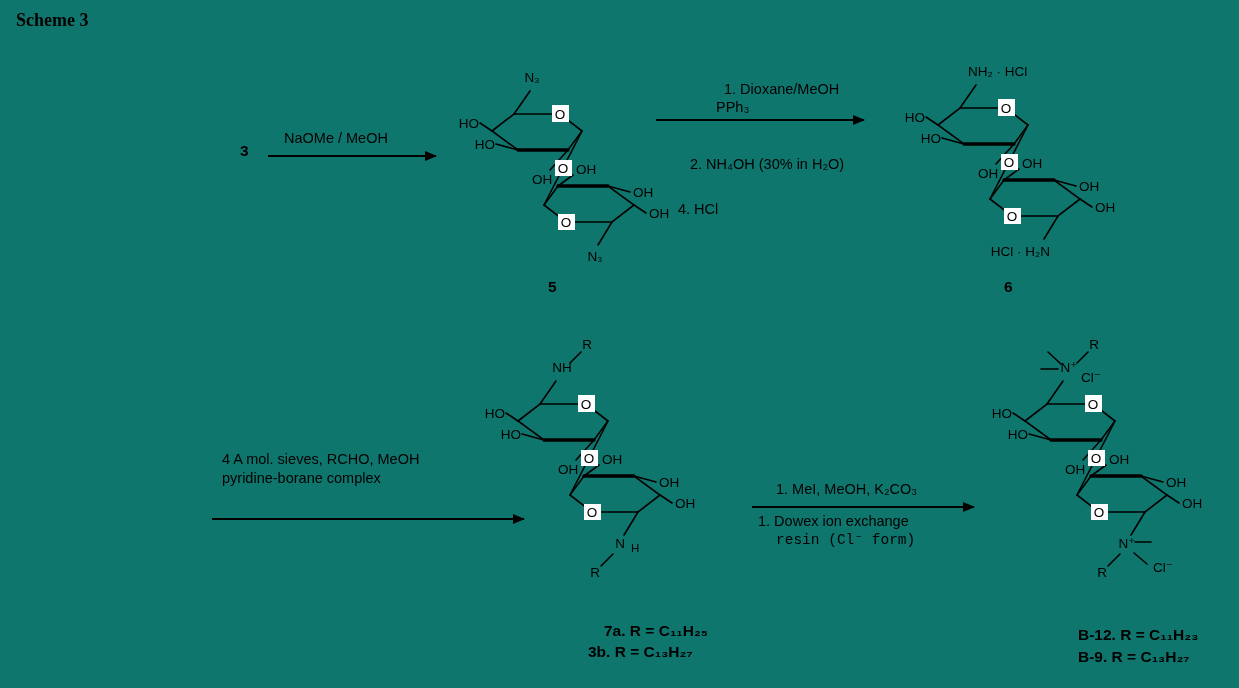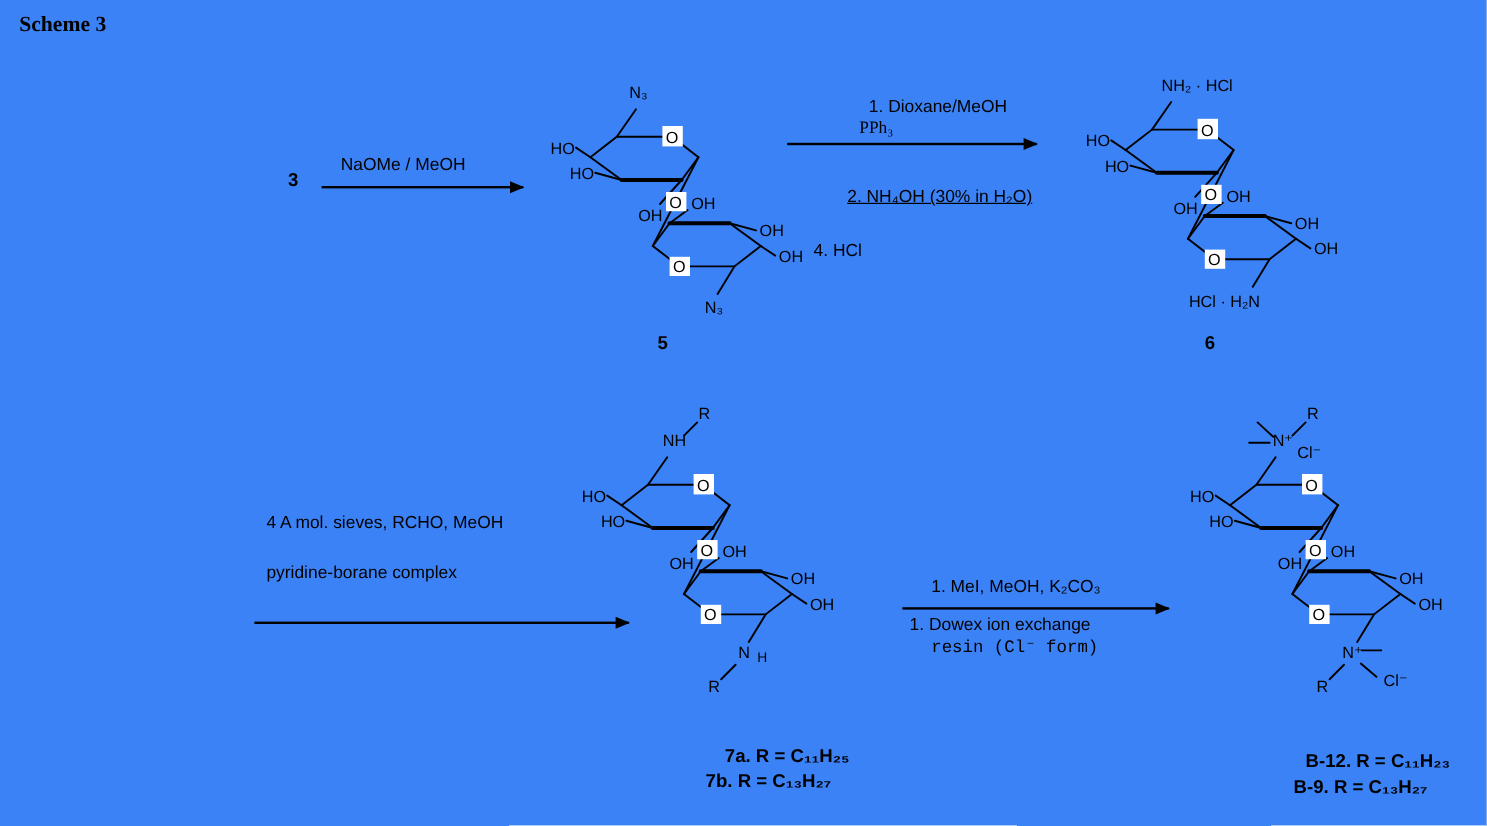--- a/index.html
+++ b/index.html
@@ -1,17 +1,17 @@
 <!DOCTYPE html>
 <html><head>
 <meta charset="utf-8">
 <style>
   html,body { margin:0; padding:0; background:#ffffff; }
   .canvas {
-    position:relative; width:1239px; height:688px; background:#3b82f6;
+    position:relative; width:1239px; height:688px; background:#0f766e;
     font-family:"Liberation Sans","DejaVu Sans",sans-serif; color:#000;
     overflow:hidden;
   }
   .abs { position:absolute; white-space:nowrap; }
   .scheme-title { font-family:"Liberation Serif","DejaVu Serif",serif; font-weight:700; font-size:18px; }
   .cond { font-size:14.5px; }
   .cmpd { font-weight:700; font-size:15.5px; }
   .rarrow { height:1.8px; background:#000; }
   .rarrow::after {
     content:""; position:absolute; right:-1px; top:50%; transform:translateY(-50%);
@@ -77,52 +77,52 @@
   <svg class="struct" style="left:452px; top:46px;" viewBox="0 0 230 252">
     <use href="#skel"></use>
     <g>
       <text x="80" y="36" text-anchor="middle">N₃</text>
       <text x="143" y="215" text-anchor="middle">N₃</text>
     </g>
   </svg>
   <div class="abs cmpd" style="left:548px; top:278px;">5</div>
 
   <div class="abs cond" style="left:688px; top:81px;margin-left:36px;">1. Dioxane/MeOH</div>
-  <div class="abs cond" style="left:716px; top:99px;font-family:Liberation Serif, serif;">PPh₃</div>
+  <div class="abs cond" style="left:716px; top:99px;">PPh₃</div>
   <div class="abs rarrow" style="left:656px; top:119px; width:208px;"></div>
-  <div class="abs cond" style="left:706px; top:156px;text-decoration:underline;">2. NH₄OH (30% in H₂O)</div>
+  <div class="abs cond" style="left:690px; top:156px;">2. NH₄OH (30% in H₂O)</div>
   <div class="abs cond" style="left:678px; top:201px;">4. HCl</div>
 
   <svg class="struct" style="left:898px; top:40px;" viewBox="0 0 230 252">
     <use href="#skel"></use>
     <g>
       <text x="70" y="36" text-anchor="start">NH₂ · HCl</text>
       <text x="152" y="216" text-anchor="end">HCl · H₂N</text>
     </g>
   </svg>
   <div class="abs cmpd" style="left:1004px; top:278px;">6</div>
 
-  <div class="abs cond" style="left:222px; top:428px;">4 A mol. sieves, RCHO, MeOH</div>
+  <div class="abs cond" style="left:222px; top:451px;">4 A mol. sieves, RCHO, MeOH</div>
   <div class="abs cond" style="left:222px; top:470px;">pyridine-borane complex</div>
   <div class="abs rarrow" style="left:212px; top:518px; width:312px;"></div>
 
   <svg class="struct" style="left:478px; top:336px;" viewBox="0 0 230 252">
     <use href="#skel"></use>
     <g>
       <text x="84" y="36" text-anchor="middle">NH</text>
       <line class="bond" x1="92" y1="27" x2="103" y2="16"></line>
       <text x="109" y="13" text-anchor="middle">R</text>
       <text x="142" y="212" text-anchor="middle">N</text>
       <text x="153" y="216" text-anchor="start" class="small">H</text>
       <line class="bond" x1="135" y1="218" x2="123" y2="230"></line>
       <text x="117" y="241" text-anchor="middle">R</text>
     </g>
   </svg>
   <div class="abs cmpd" style="left:588px; top:622px;margin-left:16px;">7a.  R = C₁₁H₂₅</div>
-  <div class="abs cmpd" style="left:588px; top:643px;">7b.  R = C₁₃H₂₇</div>
+  <div class="abs cmpd" style="left:588px; top:643px;">3b.  R = C₁₃H₂₇</div>
 
   <div class="abs cond" style="left:752px; top:481px;margin-left:24px;">1. MeI, MeOH, K₂CO₃</div>
   <div class="abs rarrow" style="left:752px; top:506px; width:222px;"></div>
   <div class="abs cond" style="left:758px; top:513px;">1. Dowex ion exchange</div>
   <div class="abs cond" style="left:776px; top:531px;font-family:Liberation Mono, monospace;">resin (Cl⁻ form)</div>
 
   <svg class="struct" style="left:985px; top:336px;" viewBox="0 0 230 252">
     <use href="#skel"></use>
     <g>
       <text x="84" y="36" text-anchor="middle">N⁺</text>
@@ -132,16 +132,16 @@
       <text x="109" y="13" text-anchor="middle">R</text>
       <text x="96" y="46" text-anchor="start">Cl⁻</text>
       <text x="142" y="212" text-anchor="middle">N⁺</text>
       <line class="bond" x1="149" y1="217" x2="162" y2="228"></line>
       <line class="bond" x1="150" y1="206" x2="166" y2="206"></line>
       <line class="bond" x1="135" y1="218" x2="123" y2="230"></line>
       <text x="117" y="241" text-anchor="middle">R</text>
       <text x="168" y="236" text-anchor="start">Cl⁻</text>
     </g>
   </svg>
-  <div class="abs cmpd" style="left:1078px; top:626px;margin-left:10px;">B-12. R = C₁₁H₂₃</div>
+  <div class="abs cmpd" style="left:1078px; top:626px;">B-12. R = C₁₁H₂₃</div>
   <div class="abs cmpd" style="left:1078px; top:648px;">B-9. R = C₁₃H₂₇</div>
 
 </div>
 
 </body></html>

